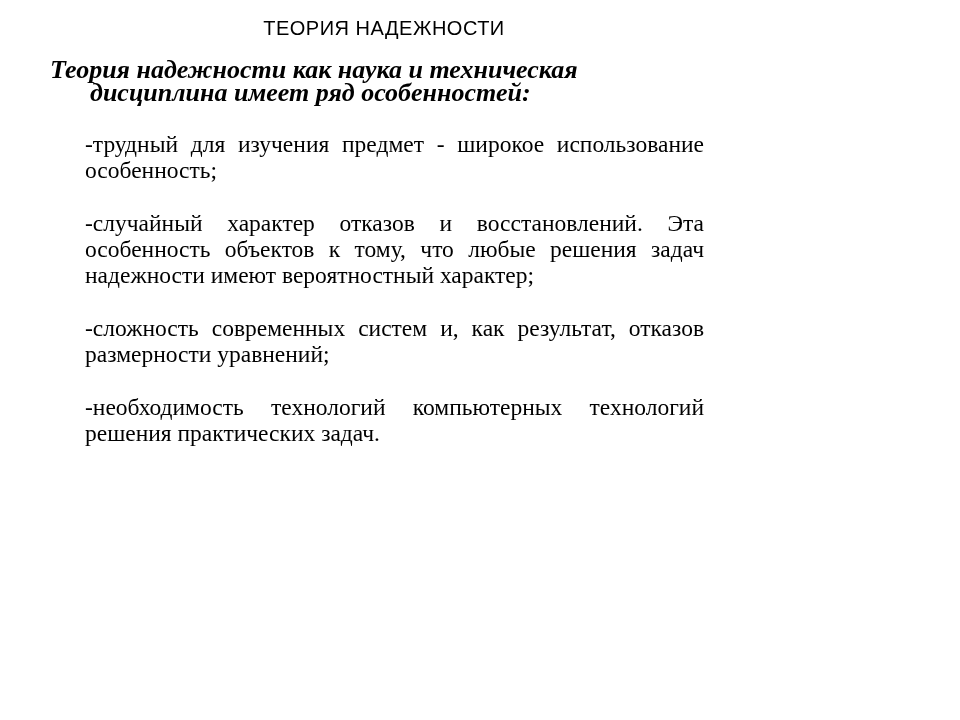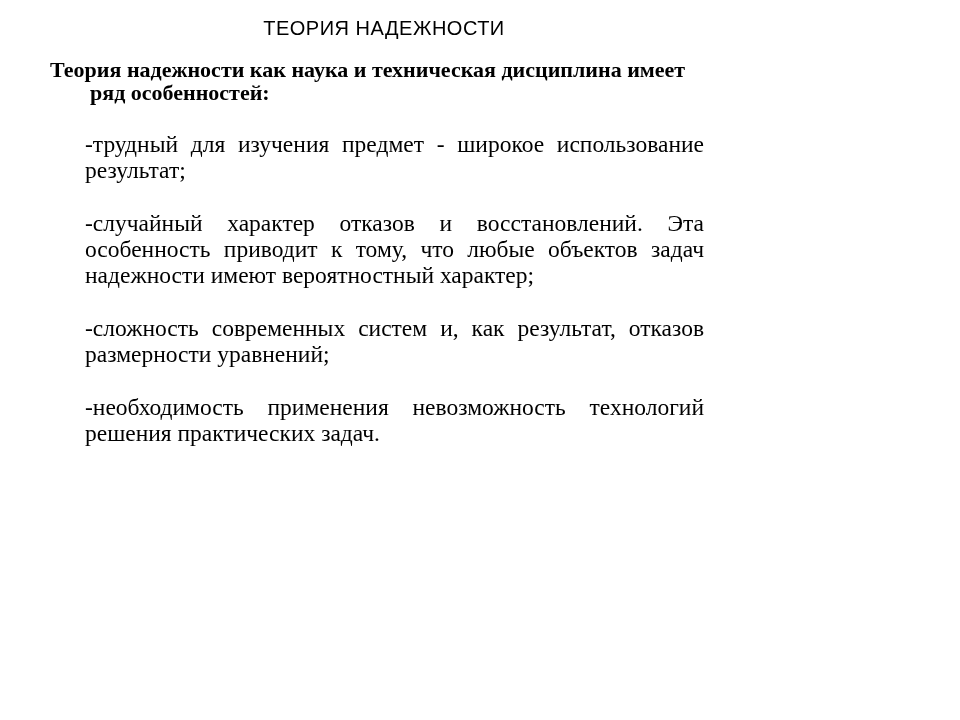--- a/index.html
+++ b/index.html
@@ -20,21 +20,22 @@
     font-family: "Liberation Sans", sans-serif;
     font-size: 20px;
     line-height: 24px;
     letter-spacing: 0.5px;
     text-align: center;
     padding-top: 16px;
   }
   .slide-heading {
     font-family: "Liberation Serif", serif;
     font-weight: bold;
-    font-size: 22px;
+    font-style: italic;
+    font-size: 26px;
     line-height: 23px;
     margin: 18px 70px 0 90px;
     text-indent: -40px;
   }
   .slide-body {
     margin-top: 0;
   }
   .slide-item {
     font-size: 23.5px;
     line-height: 26px;
@@ -45,18 +46,18 @@
 </style>
 </head>
 <body>
 
 <div class="slide">
   <div class="slide-title">ТЕОРИЯ  НАДЕЖНОСТИ</div>
 
   <div class="slide-heading">Теория надежности как наука и техническая дисциплина имеет ряд особенностей:</div>
 
   <div class="slide-body">
-    <p class="slide-item">-трудный для изучения предмет - широкое использование результат;</p>
-    <p class="slide-item">-случайный характер отказов и восстановлений. Эта особенность приводит к тому, что любые объектов задач надежности имеют вероятностный характер;</p>
+    <p class="slide-item">-трудный для изучения предмет - широкое использование особенность;</p>
+    <p class="slide-item">-случайный характер отказов и восстановлений. Эта особенность объектов к тому, что любые решения задач надежности имеют вероятностный характер;</p>
     <p class="slide-item">-сложность современных систем и, как результат, отказов размерности уравнений;</p>
-    <p class="slide-item">-необходимость применения невозможность технологий решения практических задач.</p>
+    <p class="slide-item">-необходимость технологий компьютерных технологий решения практических задач.</p>
   </div>
 </div>
 
 </body></html>

